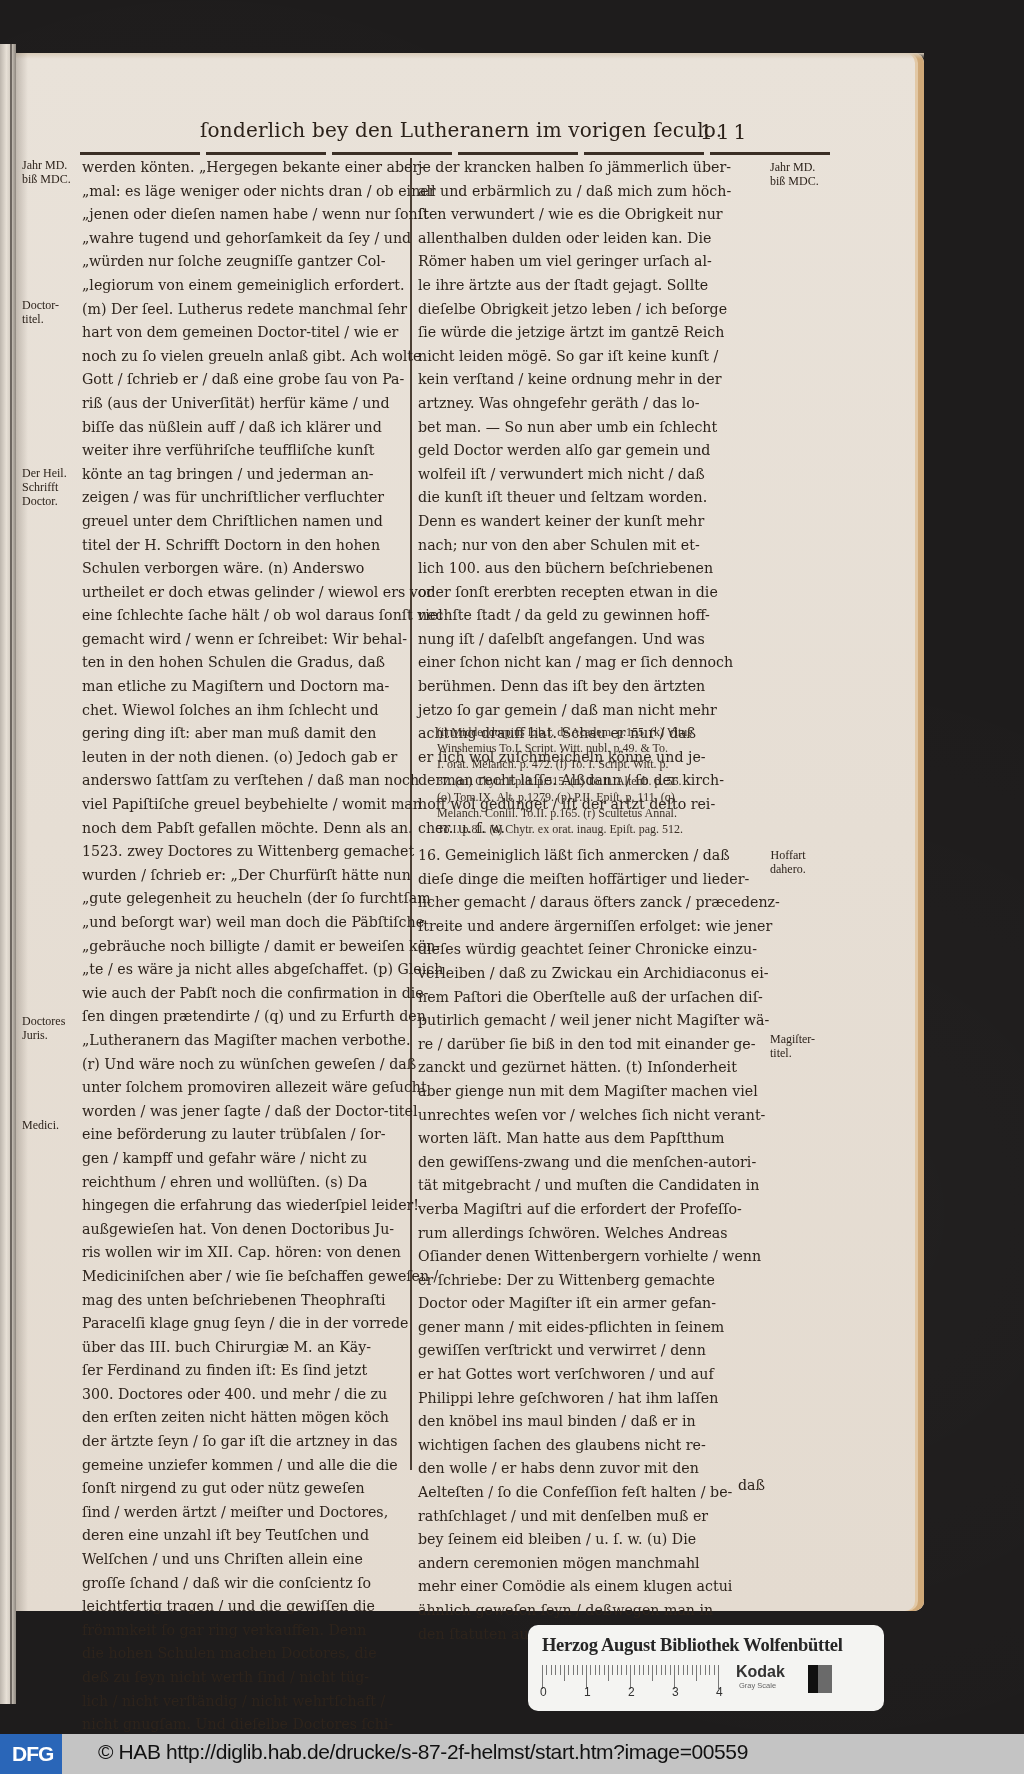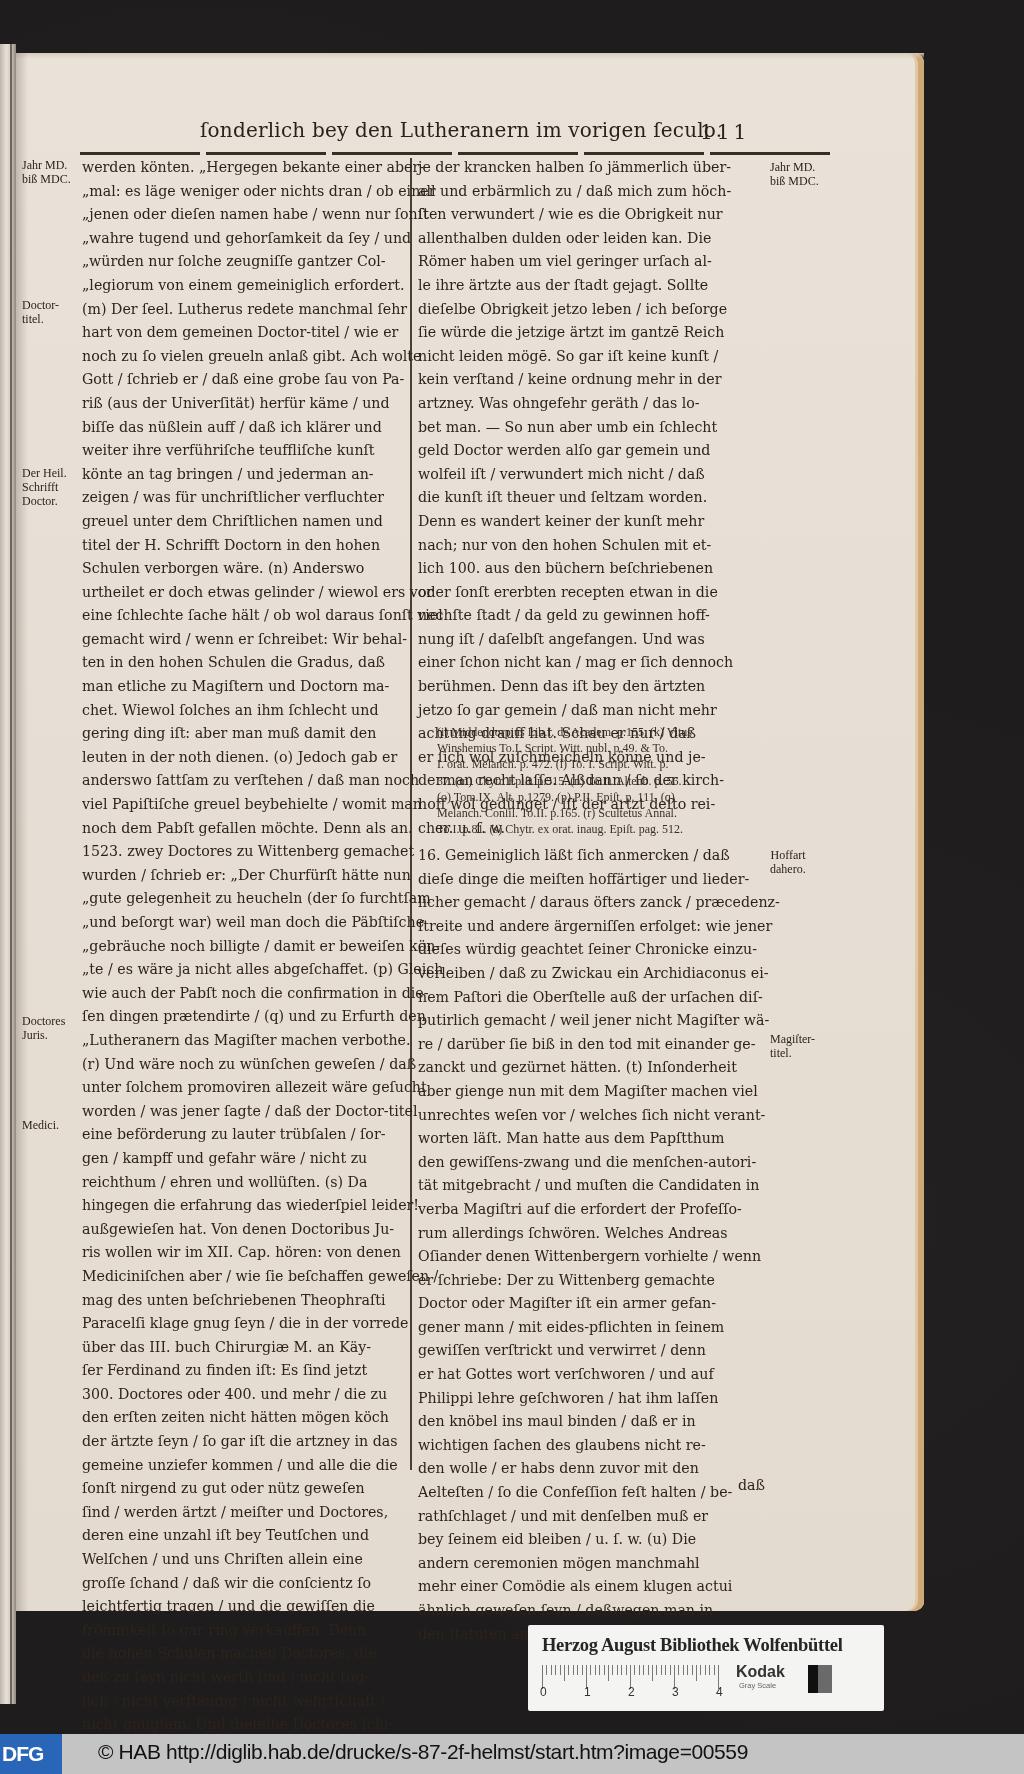--- a/index.html
+++ b/index.html
@@ -70,21 +70,21 @@
   .footnotes .line { display:block; white-space:nowrap; }
   .col-right2 { left:418px; top:844px; width:346px; }
   .marg {
     position:absolute; font-family:"Liberation Serif", serif; font-size:12px;
     line-height:14px; color:#2d231b;
   }
   .marg .line { display:block; white-space:nowrap; }
   
   .hab-card {
     position:absolute; left:528px; top:1625px; width:356px; height:86px;
-    background:#f4f4f2; border-radius:2px;
+    background:#f4f4f2; border-radius:10px;
   }
   .hab-title {
     position:absolute; left:14px; top:10px; font-family:"Liberation Serif", serif;
     font-weight:bold; font-size:18.5px; color:#262626; letter-spacing:-0.3px;
   }
   .ruler {
     position:absolute; left:14px; top:40px; width:180px; height:24px;
   }
   .ruler .tick { position:absolute; top:0; width:1px; background:#777; }
   .ruler-labels {
@@ -102,21 +102,21 @@
   }
   .gray-swatch-dark { position:absolute; left:280px; top:40px; width:10px; height:28px; background:#101010; }
   .gray-swatch-mid  { position:absolute; left:290px; top:40px; width:14px; height:28px; background:#6a6a6a; }
   
   .footer {
     position:absolute; left:0; top:1734px; width:1024px; height:40px; background:#c4c4c4;
   }
   .dfg-logo {
     position:absolute; left:0; top:0; width:62px; height:40px; background:#2a66b8;
     color:#fff; font-family:"Liberation Sans", sans-serif; font-weight:bold;
-    font-size:21px; line-height:40px; text-align:left; padding-left:2px; box-sizing:border-box;
+    font-size:21px; line-height:40px; text-align:left; padding-left:12px; box-sizing:border-box;
     letter-spacing:-1px;
   }
   .footer-text {
     position:absolute; left:98px; top:6px; font-family:"Liberation Sans", sans-serif;
     font-size:21px; color:#111; letter-spacing:-0.4px;
   }
 </style>
 </head>
 <body>
 
@@ -250,21 +250,21 @@
     <span class="line">dieſelbe Obrigkeit jetzo leben / ich beſorge</span>
     <span class="line">ſie würde die jetzige ärtzt im gantzē Reich</span>
     <span class="line">nicht leiden mögē. So gar iſt keine kunſt /</span>
     <span class="line">kein verſtand / keine ordnung mehr in der</span>
     <span class="line">artzney. Was ohngefehr geräth / das lo-</span>
     <span class="line">bet man. — So nun aber umb ein ſchlecht</span>
     <span class="line">geld Doctor werden alſo gar gemein und</span>
     <span class="line">wolfeil iſt / verwundert mich nicht / daß</span>
     <span class="line">die kunſt iſt theuer und ſeltzam worden.</span>
     <span class="line">Denn es wandert keiner der kunſt mehr</span>
-    <span class="line">nach; nur von den hohen Schulen mit et-</span>
+    <span class="line">nach; nur von den aber Schulen mit et-</span>
     <span class="line">lich 100. aus den büchern beſchriebenen</span>
     <span class="line">oder ſonſt ererbten recepten etwan in die</span>
     <span class="line">nechſte ſtadt / da geld zu gewinnen hoff-</span>
     <span class="line">nung iſt / daſelbſt angefangen. Und was</span>
     <span class="line">einer ſchon nicht kan / mag er ſich dennoch</span>
     <span class="line">berühmen. Denn das iſt bey den ärtzten</span>
     <span class="line">jetzo ſo gar gemein / daß man nicht mehr</span>
     <span class="line">achtung drauff hat. Schau er nur / daß</span>
     <span class="line">er ſich wol zuſchmeicheln könne und je-</span>
     <span class="line">derman recht laſſe. Alßdann / ſo der kirch-</span>

